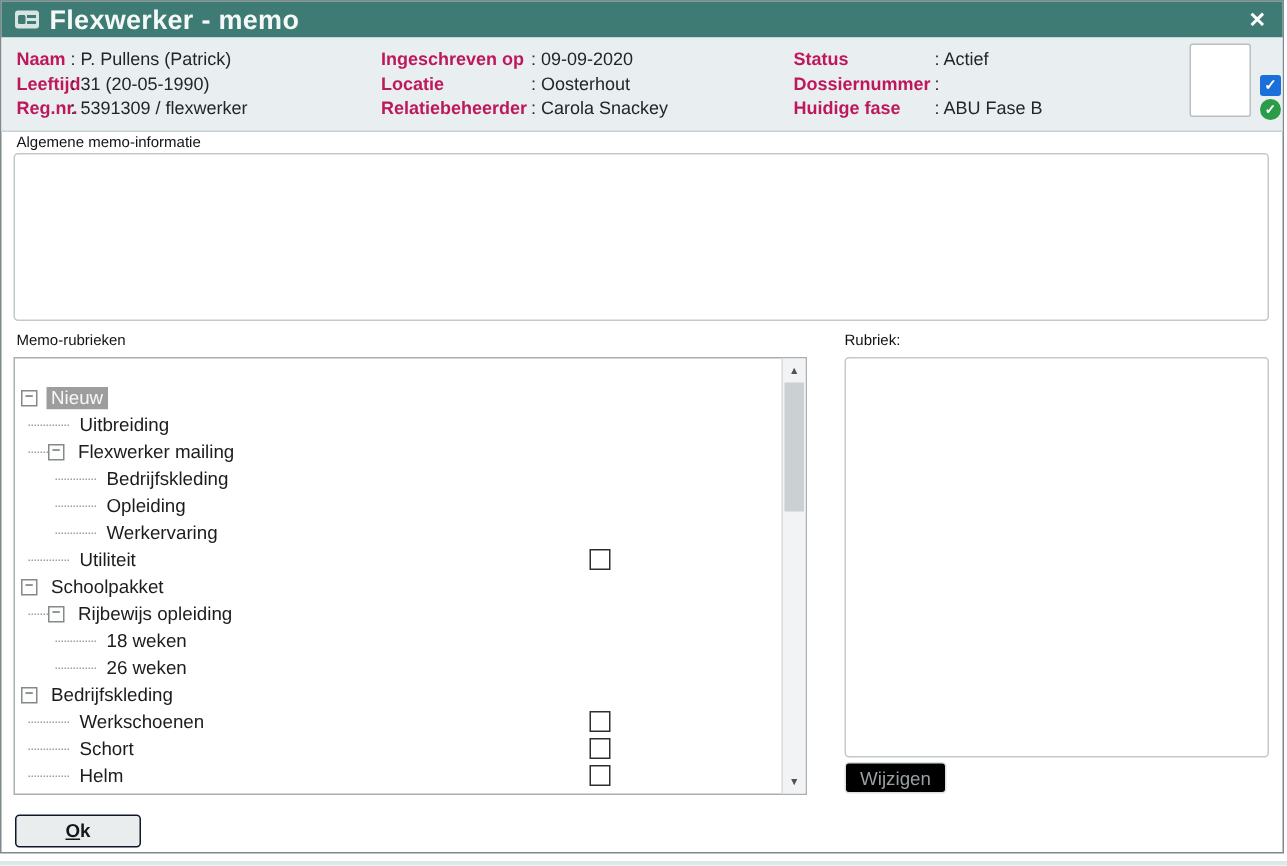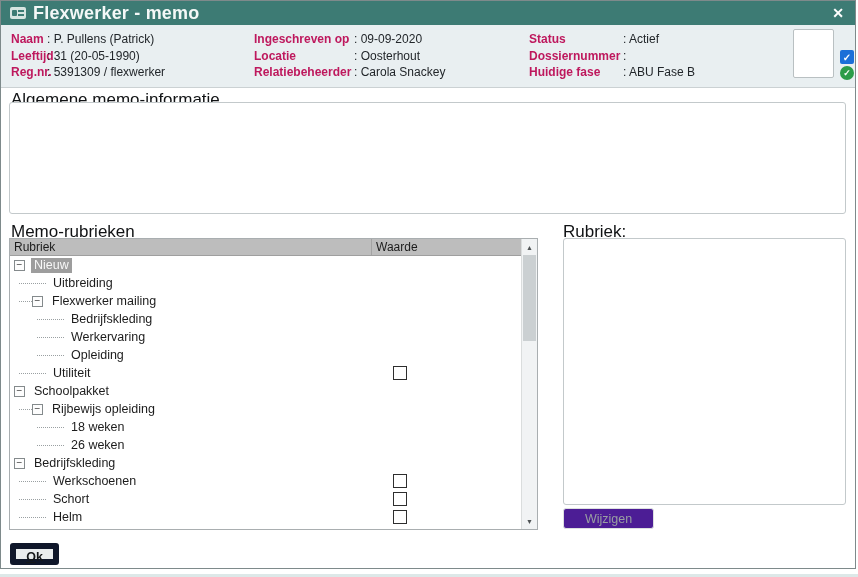--- a/index.html
+++ b/index.html
@@ -24,21 +24,21 @@
   .hlabel{display:inline-block;font-weight:bold;color:#be185d;}
   #hcol-0 .hlabel{width:36px;} #hcol-1 .hlabel{width:100px;} #hcol-2 .hlabel{width:94px;}
   .hval{color:#22262a;}
   .photo{position:absolute;left:792px;top:4px;width:41px;height:49px;background:#ffffff;
     border:1px solid #b9c0c2;border-radius:2px;}
   .hdr-check{position:absolute;left:839px;top:25px;width:14px;height:14px;background:#1b6fd8;
     border-radius:2px;color:#fff;font-size:10px;font-weight:bold;display:flex;align-items:center;justify-content:center;cursor:pointer;}
   .hdr-status{position:absolute;left:839px;top:41px;width:14px;height:14px;background:#2c9c49;
     border-radius:50%;color:#fff;font-size:9px;font-weight:bold;display:flex;align-items:center;justify-content:center;}
   
-  .sec-label{position:absolute;font-size:17px;color:#101214;}
+  .sec-label{position:absolute;font-size:10px;color:#101214;}
   #memo-label{left:10px;top:89px;}
   #tree-label{left:10px;top:221px;}
   #rubriek-label{left:562px;top:221px;}
   .memo-box{position:absolute;left:8px;top:101px;width:837px;height:112px;background:#fff;
     border:1px solid #c3c9cb;border-radius:3px;}
   .rubriek-box{position:absolute;left:562px;top:237px;width:283px;height:267px;background:#fff;
     border:1px solid #c3c9cb;border-radius:3px;}
   
   .tree{position:absolute;left:8px;top:237px;width:529px;height:292px;background:#fff;
     border:1px solid #a9aeb0;}
@@ -60,23 +60,23 @@
   .tlabel{padding:0 3px;line-height:15px;}
   .tlabel.sel{background:#9d9d9d;color:#f7f7f7;}
   .wcb{width:14px;height:14px;border:1px solid #2e2e2e;background:#fff;margin-left:21px;cursor:pointer;}
   
   .scrollbar{position:absolute;right:0;top:0;width:16px;height:100%;background:#f1f3f4;border-left:1px solid #dadddd;}
   .sb-btn{height:16px;display:flex;align-items:center;justify-content:center;font-size:7px;color:#4f5355;cursor:pointer;}
   .sb-btn.down{position:absolute;bottom:0;left:0;right:0;}
   .sb-thumb{position:absolute;left:1px;right:1px;top:16px;height:86px;background:#cbd0d2;cursor:grab;}
   
   .btn{position:absolute;font-family:"Liberation Sans", sans-serif;border-radius:3px;font-size:12.5px;}
-  .btn-wijzigen{left:562px;top:507px;width:91px;height:21px;background:#4c1d95;border:1px solid #dde0e1;
+  .btn-wijzigen{left:562px;top:507px;width:68px;height:21px;background:#000000;border:1px solid #dde0e1;
     color:#999fa2;}
-  .btn-ok{left:9px;top:542px;width:49px;height:22px;background:#e9edee;border:6px solid #0f172a;
+  .btn-ok{left:9px;top:542px;width:84px;height:22px;background:#e9edee;border:1px solid #0f172a;
     color:#15181a;font-weight:bold;cursor:pointer;}
   .btn-ok u{text-decoration:underline;}
   
   .bottom-strip{position:absolute;left:0;top:574px;width:858px;height:3px;background:#dde8e8;}
 </style>
 </head>
 <body>
 
 <div class="dialog">
 
@@ -106,24 +106,20 @@
     <div class="hdr-check">✓</div>
     <div class="hdr-status">✓</div>
   </div>
 
   <div class="sec-label" id="memo-label">Algemene memo-informatie</div>
   <div class="memo-box"></div>
 
   <div class="sec-label" id="tree-label">Memo-rubrieken</div>
 
   <div class="tree">
-    <div class="tree-head">
-      <div class="th th-rubriek">Rubriek</div>
-      <div class="th th-waarde">Waarde</div>
-    </div>
     <div class="tree-rows" id="tree-rows">
         <div class="trow">
           <div class="cell-r lvl0">
             <span class="expand">−</span>
             <span class="tlabel sel">Nieuw</span>
           </div>
           <div class="cell-w"></div>
         </div>
         <div class="trow">
           <div class="cell-r lvl1">
@@ -143,28 +139,28 @@
         <div class="trow">
           <div class="cell-r lvl2">
             <span class="stub leaf"></span>
             <span class="tlabel">Bedrijfskleding</span>
           </div>
           <div class="cell-w"></div>
         </div>
         <div class="trow">
           <div class="cell-r lvl2">
             <span class="stub leaf"></span>
+            <span class="tlabel">Opleiding</span>
+          </div>
+          <div class="cell-w"></div>
+        </div>
+        <div class="trow">
+          <div class="cell-r lvl2">
+            <span class="stub leaf"></span>
             <span class="tlabel">Werkervaring</span>
-          </div>
-          <div class="cell-w"></div>
-        </div>
-        <div class="trow">
-          <div class="cell-r lvl2">
-            <span class="stub leaf"></span>
-            <span class="tlabel">Opleiding</span>
           </div>
           <div class="cell-w"></div>
         </div>
         <div class="trow">
           <div class="cell-r lvl1">
             <span class="stub leaf"></span>
             <span class="tlabel">Utiliteit</span>
           </div>
           <div class="cell-w">
             <span class="wcb"></span>

